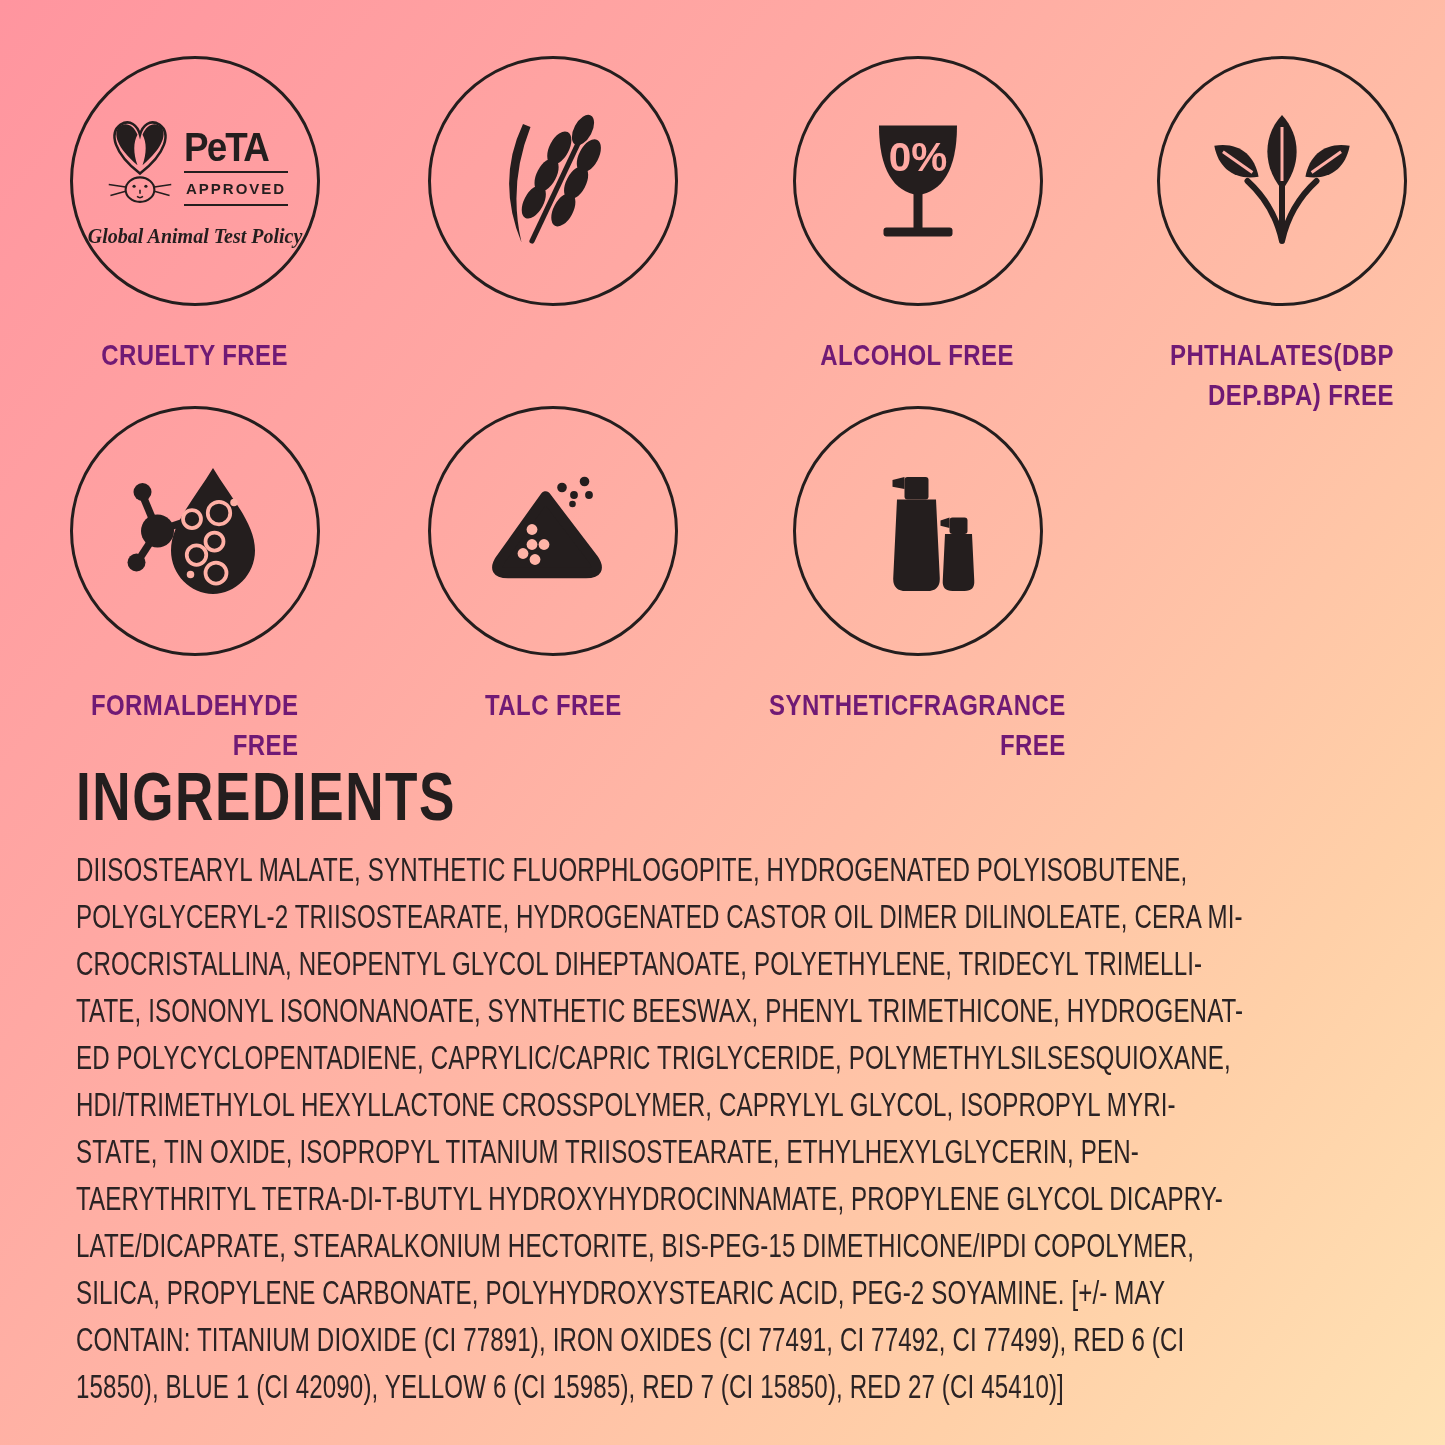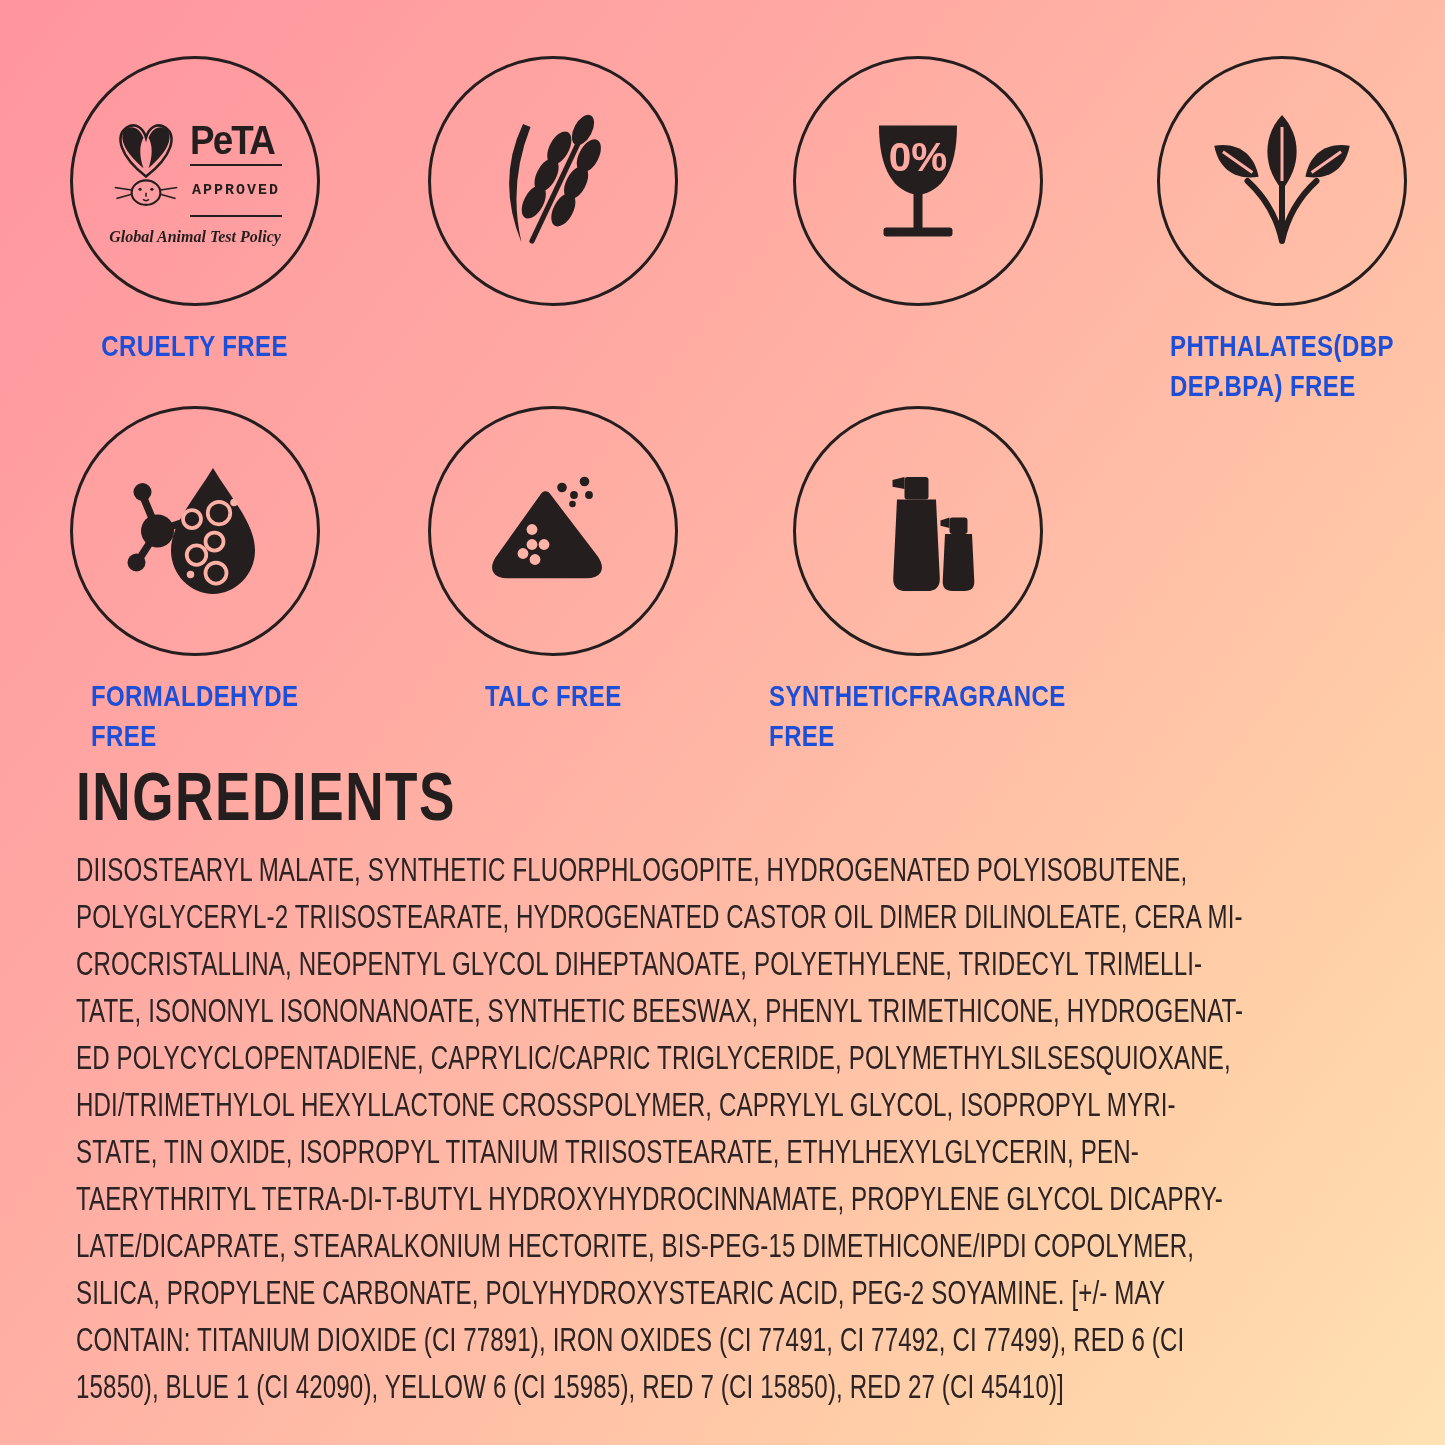--- a/index.html
+++ b/index.html
@@ -11,35 +11,35 @@
   .badges{
     position:absolute;top:56px;left:16px;width:1445px;
     display:grid;grid-template-columns:repeat(4,1fr);grid-auto-rows:350px;
   }
   .badge{display:flex;flex-direction:column;align-items:center;}
   .circle{
     width:244px;height:244px;border:3px solid #241e1e;border-radius:50%;
     display:flex;align-items:center;justify-content:center;flex:0 0 auto;
   }
   .badge-label{
-    margin-top:20px;text-align:left;font-weight:700;font-size:30px;line-height:40px;
-    letter-spacing:.5px;color:#1d4ed8;
+    margin-top:29px;text-align:right;font-weight:700;font-size:30px;line-height:40px;
+    letter-spacing:.5px;color:#701a75;
   }
   .cond{display:inline-block;transform:scaleX(.8);transform-origin:center top;white-space:nowrap;}
   .cond span{display:block;}
   
   .peta-box{display:flex;flex-direction:column;align-items:center;width:206px;}
   .peta-top{display:flex;align-items:center;justify-content:center;gap:6px;}
   .peta-brand{font-weight:800;font-size:40px;letter-spacing:-2px;line-height:40px;transform:scaleX(.92);transform-origin:left center;}
   .peta-approved{
-    font-family:Liberation Mono, monospace;font-size:15px;letter-spacing:2px;font-weight:700;
-    border-top:2px solid #241e1e;border-bottom:2px solid #241e1e;padding:16px 2px;margin-top:4px;white-space:nowrap;
+    font-family:Liberation Sans, sans-serif;font-size:15px;letter-spacing:2px;font-weight:700;
+    border-top:2px solid #241e1e;border-bottom:2px solid #241e1e;padding:7px 2px;margin-top:4px;white-space:nowrap;
   }
   .peta-tagline{
-    font-family:"Liberation Serif",serif;font-style:italic;font-weight:700;font-size:16px;
+    font-family:"Liberation Serif",serif;font-style:italic;font-weight:700;font-size:20px;
     margin-top:7px;white-space:nowrap;
   }
   .ingredients-heading{
     position:absolute;top:757px;left:76px;font-size:69px;font-weight:800;letter-spacing:2px;
     transform:scaleX(.77);transform-origin:left top;white-space:nowrap;color:#241e1e;
   }
   .ingredients-body{position:absolute;top:846px;left:76px;}
   .ing-line{
     font-size:33px;line-height:47px;white-space:nowrap;color:#2b2324;
     transform:scaleX(.73);transform-origin:left top;font-weight:400;letter-spacing:.2px;
@@ -104,20 +104,23 @@
     <div class="circle">
       <span>
         <svg width="150" height="150" viewBox="0 0 100 100">
           <path d="M24,13 H76 C76,43 66,57 50,59.5 C34,57 24,43 24,13 Z" fill="#241e1e"></path>
           <rect x="47" y="58" width="6" height="24" fill="#241e1e"></rect>
           <rect x="27" y="81" width="46" height="6" rx="2" fill="#241e1e"></rect>
           <text x="50" y="43" text-anchor="middle" font-family="Liberation Sans, sans-serif" font-size="27" font-weight="bold" fill="#ffa9a3">0%</text>
         </svg>
       </span>
     </div>
+    <div class="badge-label">
+      <span class="cond"><span>ALCOHOL FREE</span><span></span></span>
+    </div>
   </div>
 
   <div class="badge">
     <div class="circle">
       <span>
         <svg width="150" height="150" viewBox="0 0 100 100">
           <path d="M50,90 C50,72 50,62 50,52 M50,90 C46,72 38,60 27,50 M50,90 C54,72 62,60 73,50" fill="none" stroke="#241e1e" stroke-width="4" stroke-linecap="round"></path>
           <path d="M50,6 C63,20 63,40 50,56 C37,40 37,20 50,6 Z" fill="#241e1e"></path>
           <path d="M50,14 L50,50" stroke="#ffafa6" stroke-width="2"></path>
           <g transform="translate(27,42) rotate(-55)">

